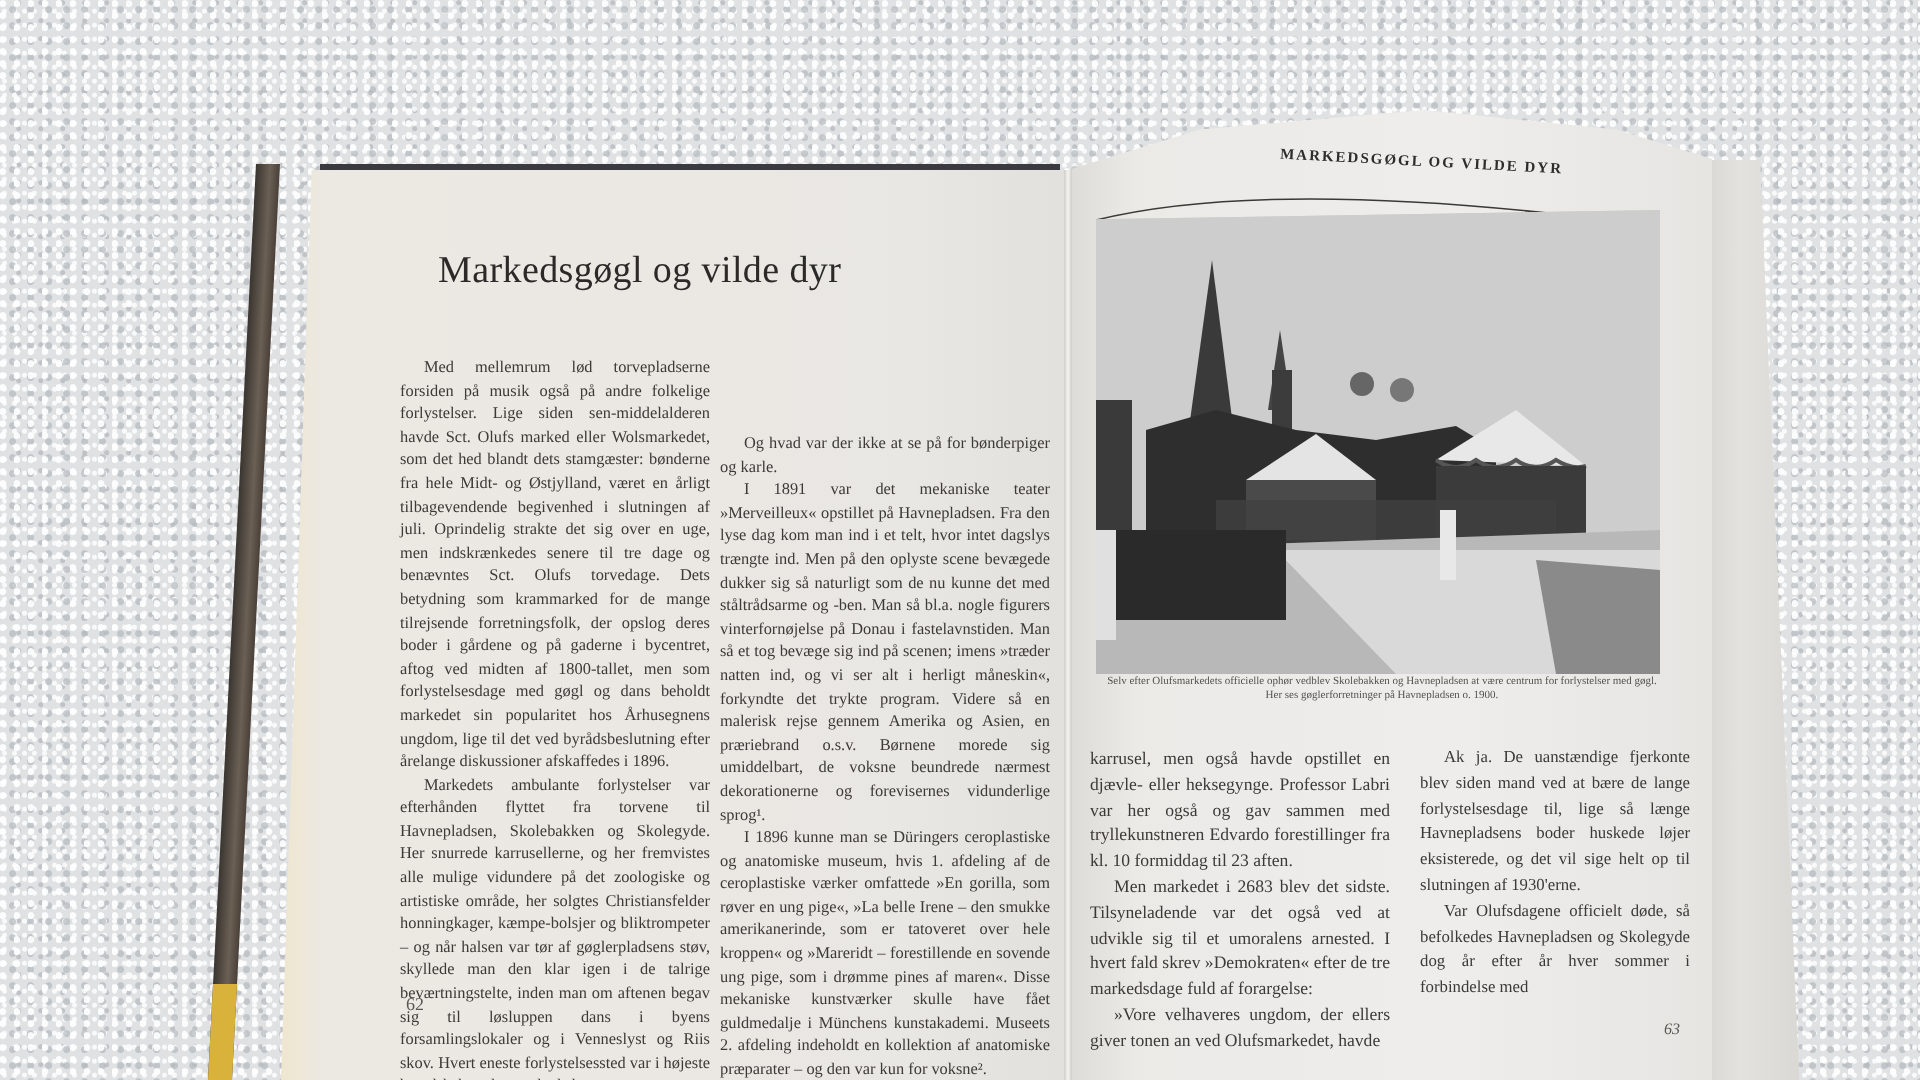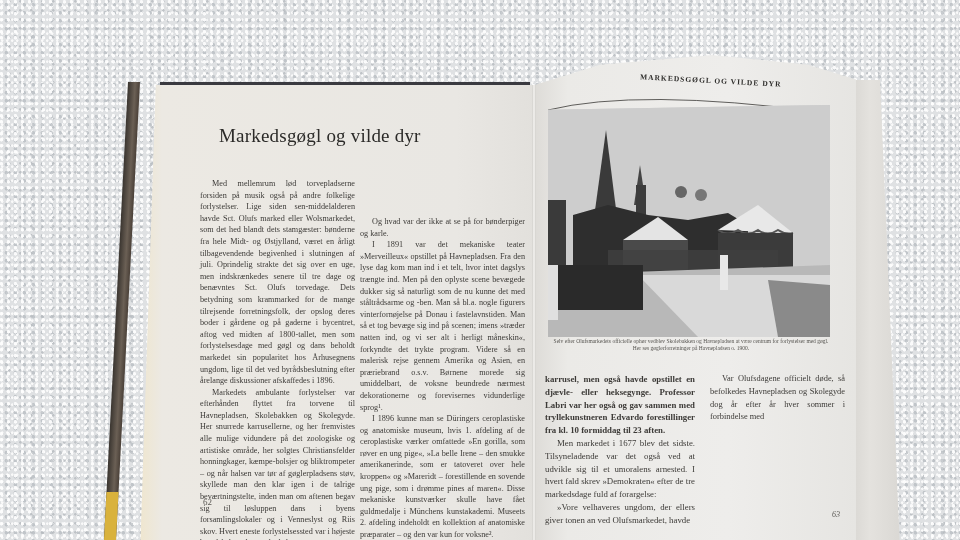--- a/index.html
+++ b/index.html
@@ -48,21 +48,21 @@
   }
   .chapter-title {
     position: absolute; left: 219px; top: 125px;
     font-size: 19px; color: #2b2a28; letter-spacing: 0.2px;
   }
   .col {
     position: absolute; font-size: 8.2px; line-height: 11.6px; color: #3c3a37;
     text-align: justify; hyphens: auto;
   }
   .col p { margin: 0; text-indent: 12px; }
-  .col p.noindent { text-indent: 0; font-weight: bold; }
+  .col p.noindent { text-indent: 0; }
   .col1 { left: 200px; top: 178px; width: 155px; }
   .col2 { left: 360px; top: 176px; width: 165px; margin-top: 40px; }
   .folio-left { position: absolute; left: 203px; top: 497px; font-size: 9px; color: #5a5854; }
   .running-head {
     position: absolute; left: 640px; top: 76px; font-size: 7.5px; letter-spacing: 1px;
     color: #2e2d2b; font-weight: bold; transform: rotate(3deg);
   }
   .head-rule {
     position: absolute; left: 548px; top: 86px; width: 272px; height: 30px;
   }
@@ -146,21 +146,22 @@
     <rect x="172" y="150" width="8" height="35" fill="#e8e8e8"></rect>
 
     <polygon points="220,175 282,180 282,232 230,232" fill="#8a8a8a"></polygon>
   </svg>
 </div>
 
 <div class="caption">Selv efter Olufsmarkedets officielle ophør vedblev Skolebakken og Havnepladsen at være centrum for forlystelser med gøgl. Her ses gøglerforretninger på Havnepladsen o. 1900.</div>
 
 <div class="col col3">
   <p class="noindent">karrusel, men også havde opstillet en djævle- eller heksegynge. Professor Labri var her også og gav sammen med tryllekunstneren Edvardo forestillinger fra kl. 10 formiddag til 23 aften.</p>
-  <p>Men markedet i 1677 blev det sidste. Tilsyneladende var det også ved at udvikle sig til et umoralens arnested. I hvert fald skrev »Demokraten« efter de tre markedsdage fuld af forargelse:</p>
+  <p>Men markedet i 2683 blev det sidste. Tilsyneladende var det også ved at udvikle sig til et umoralens arnested. I hvert fald skrev »Demokraten« efter de tre markedsdage fuld af forargelse:</p>
   <p>»Vore velhaveres ungdom, der ellers giver tonen an ved Olufsmarkedet, havde</p>
 </div>
 
 <div class="col col4">
+  <p>Ak ja. De uanstændige fjerkonte blev siden mand ved at bære de lange forlystelsesdage til, lige så længe Havnepladsens boder huskede løjer eksisterede, og det vil sige helt op til slutningen af 1930'erne.</p>
   <p>Var Olufsdagene officielt døde, så befolkedes Havnepladsen og Skolegyde dog år efter år hver sommer i forbindelse med</p>
 </div>
 
 <div class="folio-right">63</div>
 
 </body></html>

